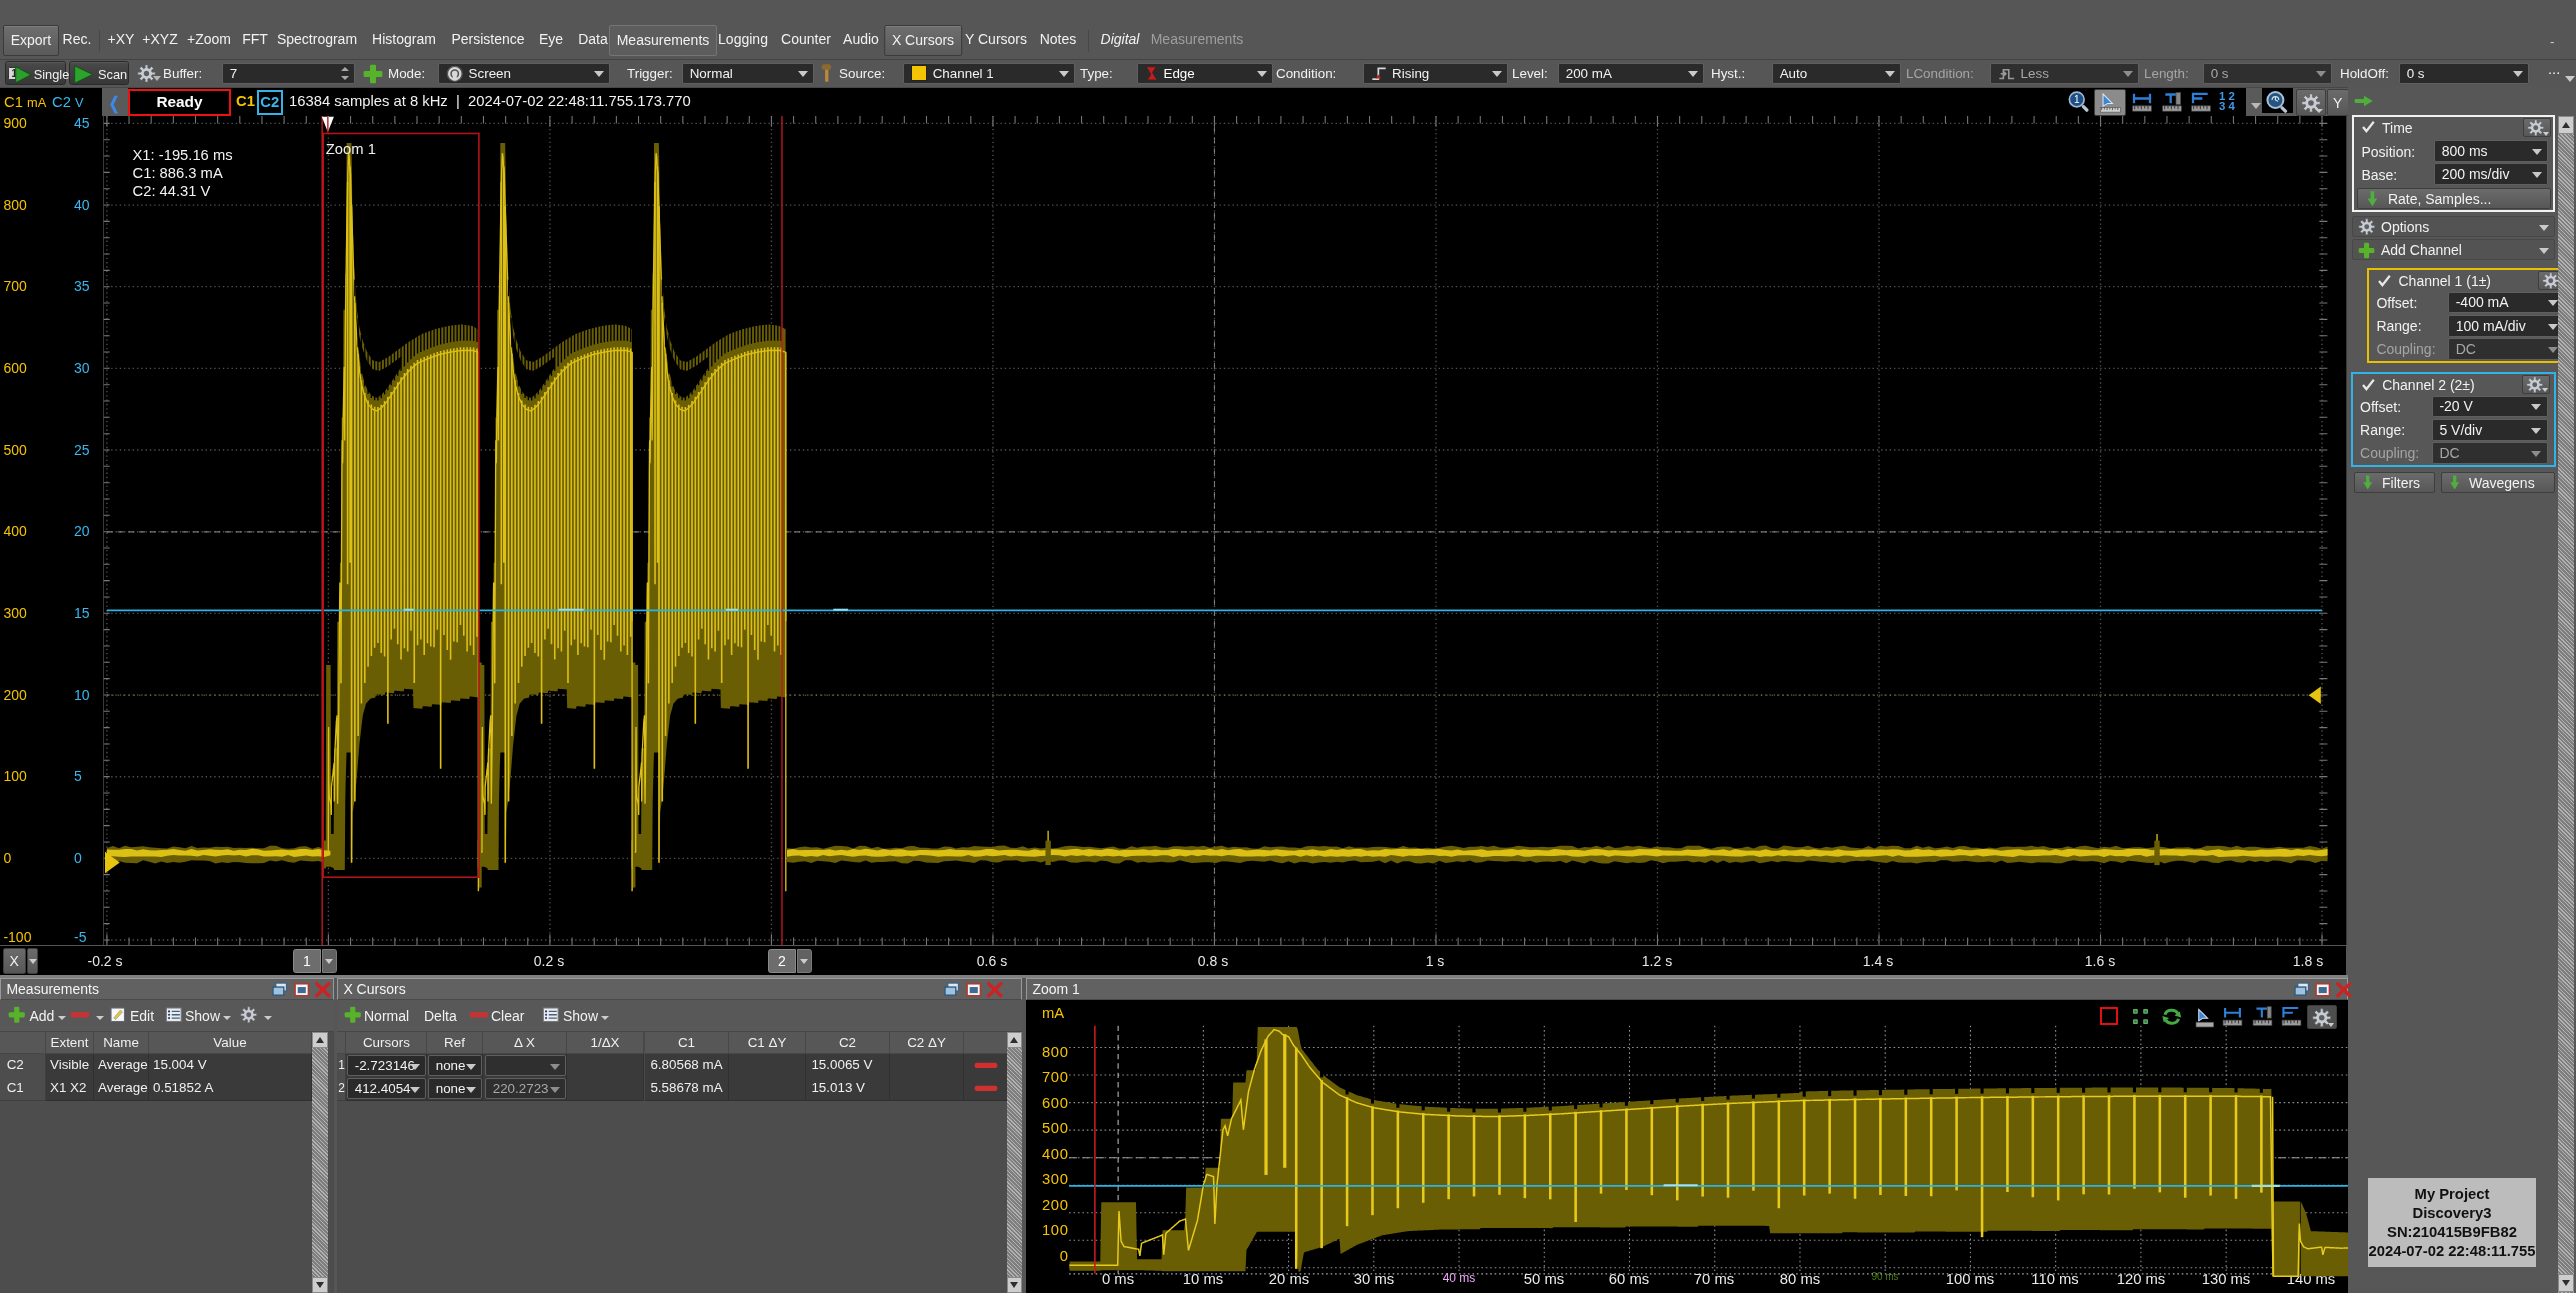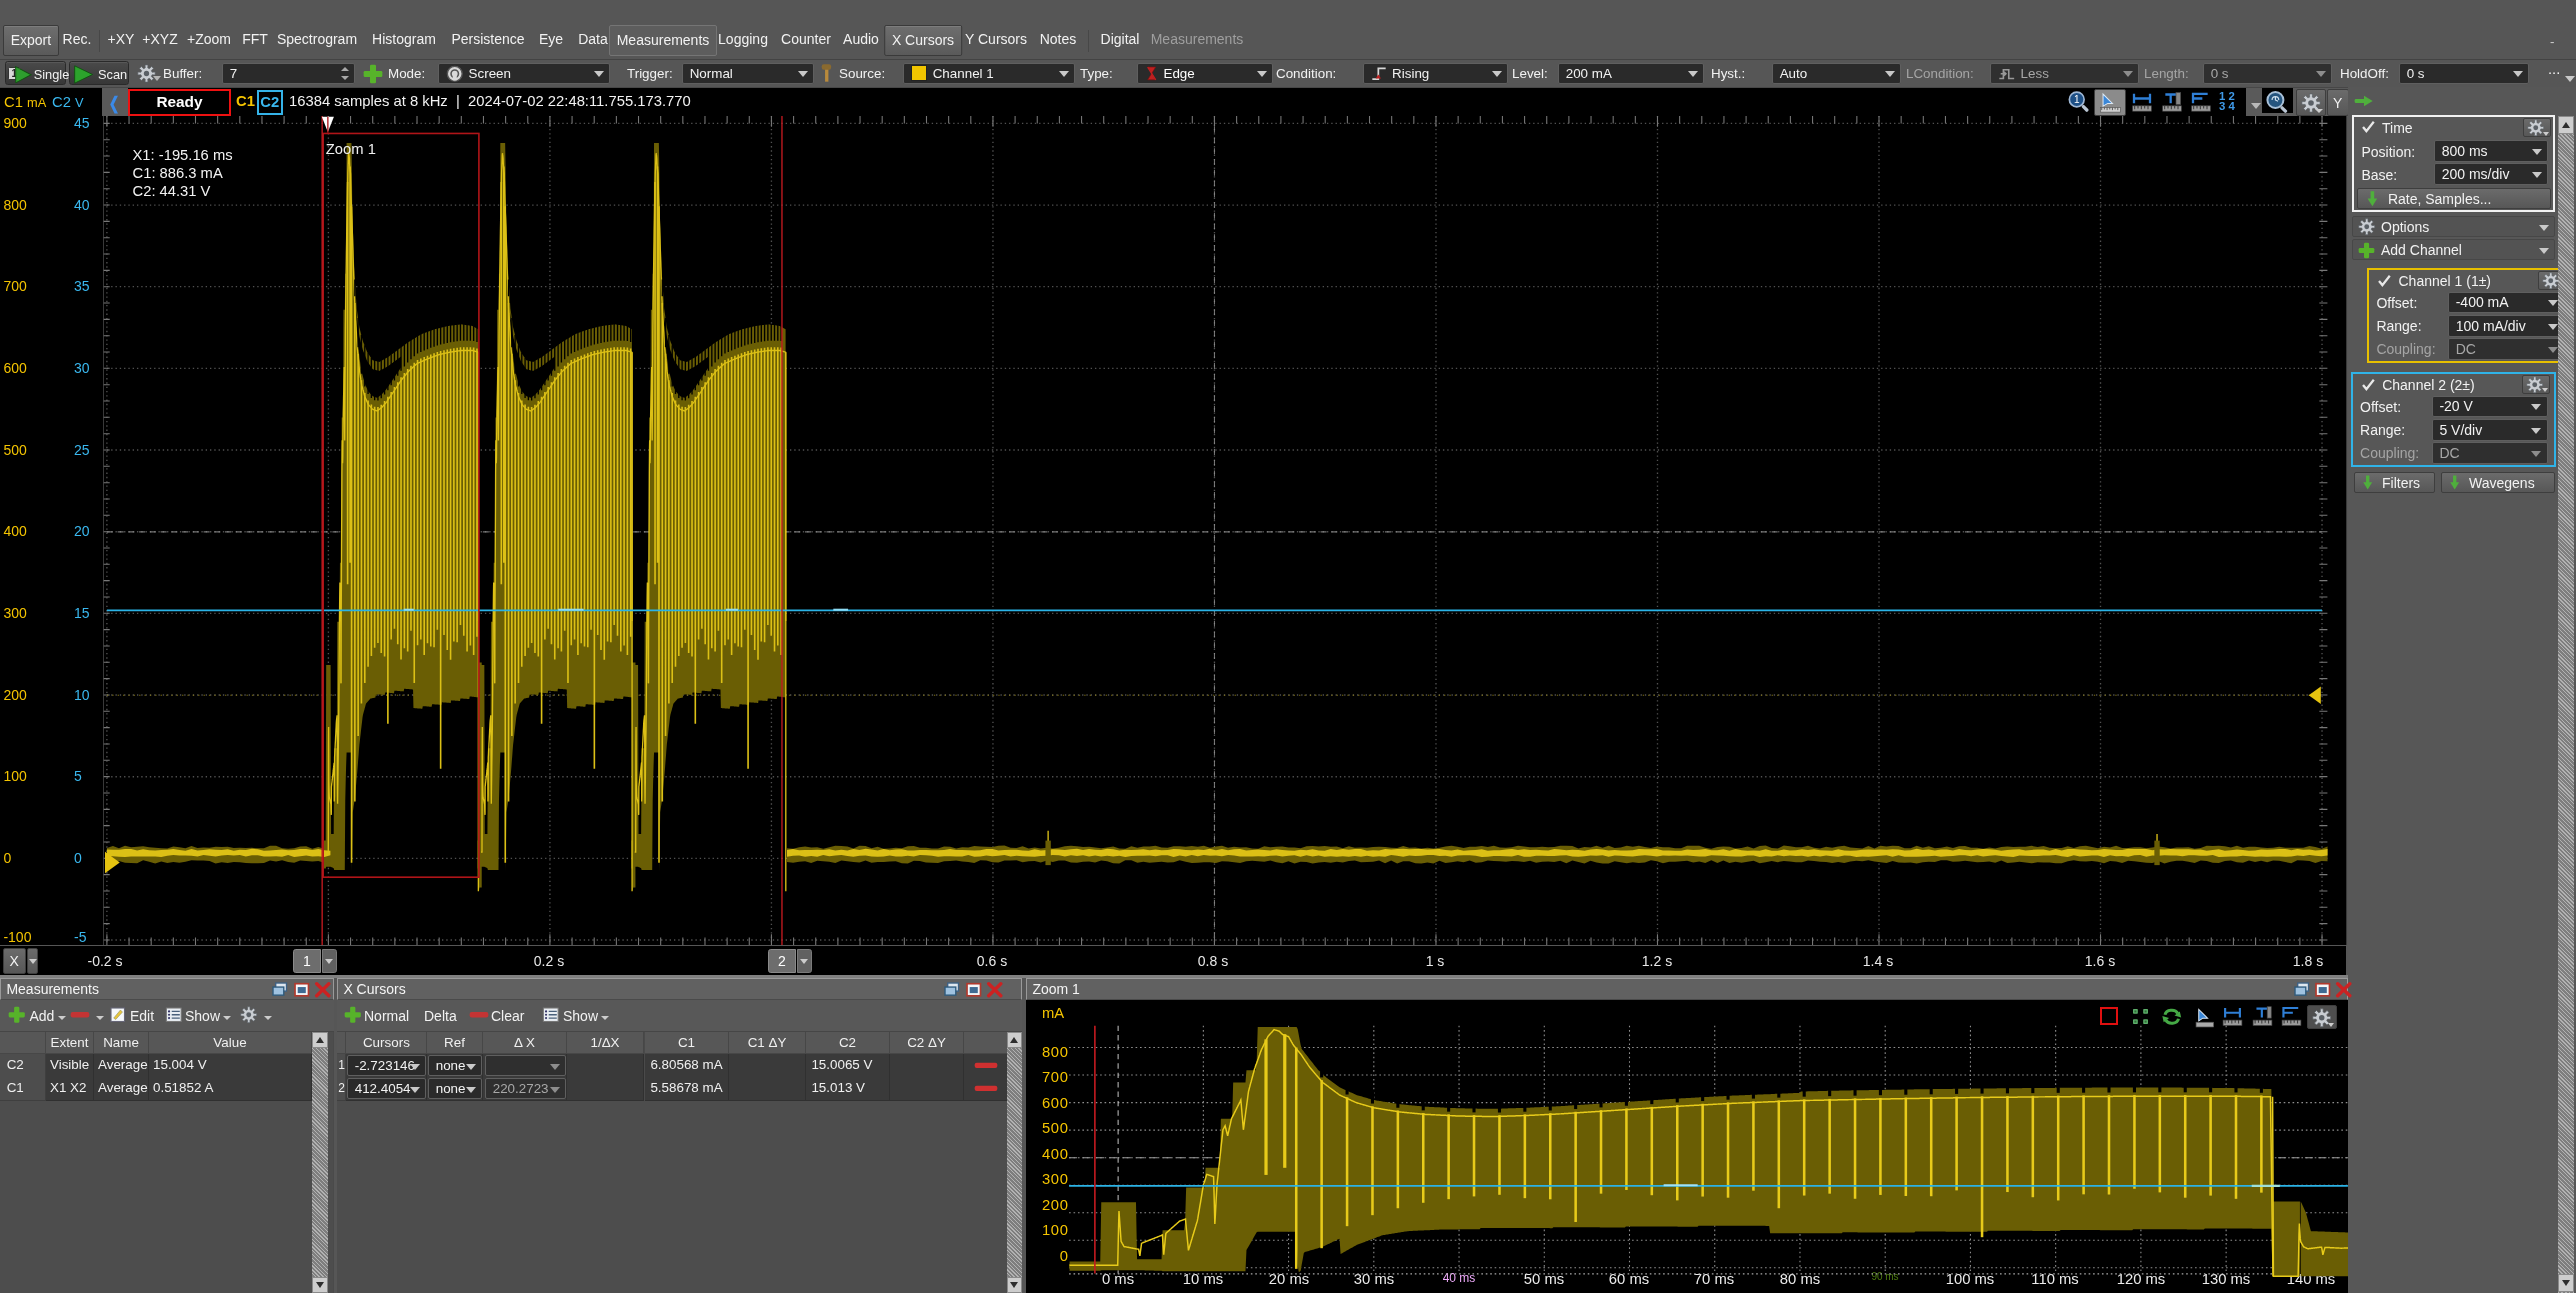--- a/index.html
+++ b/index.html
@@ -61,21 +61,21 @@
       <div class="tab " style="left:488px;">Persistence</div>
       <div class="tab " style="left:551px;">Eye</div>
       <div class="tab " style="left:593px;">Data</div>
       <div class="tab tsel" style="left:663px;">Measurements</div>
       <div class="tab " style="left:743px;">Logging</div>
       <div class="tab " style="left:806px;">Counter</div>
       <div class="tab " style="left:861px;">Audio</div>
       <div class="tab tbtn" style="left:923px;">X Cursors</div>
       <div class="tab " style="left:996px;">Y Cursors</div>
       <div class="tab " style="left:1058px;">Notes</div>
-      <div class="tab " style="left:1120px;">Digital</div>
+      <div class="tab " style="left:1120px;font-style:italic;">Digital</div>
       <div class="tab tdis" style="left:1197px;">Measurements</div>
       <div class="vsep" style="left:99px;top:8px;height:22px"></div>
       <div class="vsep" style="left:1088px;top:8px;height:22px"></div>
       <div class="lbl" style="left:2550px;top:12px;color:#cfcfcf">-</div>
     </div>
     <div class="row" id="toolrow">
       <div class="pbtn" style="left:4.7px;top:1.3px;width:61px;height:24px">
         <div class="abs" style="left:2px;top:4.7px;width:13.4px;height:13.4px;background:#d8d8d8;border:0.7px solid #333;color:#222;font-size:10px;text-align:center;line-height:12.8px;font-weight:bold;border-radius:1.3px">1</div>
         <div class="abs" style="left:9.4px;top:3.4px"><svg width="17.5" height="17.5" viewBox="0 0 26 26">
             <polygon points="1,1 24,13.0 1,25" fill="#2e9e2e" stroke="#145214" stroke-width="1.5"></polygon>
@@ -444,20 +444,21 @@
         <div class="abs" style="left:27px;top:2px;font-size:14px">Wavegens</div>
       </div>
       <div class="abs hatch" style="left:210px;top:29px;width:16px;height:1177px"></div>
       <div class="sbtn" style="left:210px;top:29px;width:16px;height:17.5px">
         <div class="tri-u"></div>
       </div>
       <div class="sbtn" style="left:210px;top:1187px;width:16px;height:17.5px">
         <div class="tri-d"></div>
       </div>
     </div>
+    <div class="abs" style="left:2368px;top:1178px;width:168px;height:89px;background:#bcbcbc;color:#111;font-size:14.8px;font-weight:bold;text-align:center;line-height:19px;padding-top:6.7px">My Project<br>Discovery3<br>SN:210415B9FB82<br>2024-07-02 22:48:11.755</div>
     <div class="abs" style="left:0;top:978px;width:334px;height:315px;background:#4a4a4a">
       <div class="panel-title" style="left:0;top:0;width:334px">Measurements</div>
       <div class="abs" style="left:271px;top:2.7px;width:17.5px;height:17.5px"><svg width="17.5" height="17.5" viewBox="0 0 26 26">
           <rect x="7" y="3" width="16" height="12" fill="#dfe7ef" stroke="#3d6185" stroke-width="2"></rect>
           <rect x="3" y="9" width="16" height="12" fill="#9fc2e0" stroke="#2d5a7c" stroke-width="2"></rect>
         </svg></div>
       <div class="abs" style="left:293px;top:2.7px;width:17.5px;height:17.5px"><svg width="17.5" height="17.5" viewBox="0 0 26 26">
           <rect x="3" y="4" width="20" height="18" fill="#f4f7fa" stroke="#b13a2e" stroke-width="2.5"></rect>
           <rect x="7" y="9" width="12" height="9" fill="#3f6a92"></rect>
         </svg></div>

